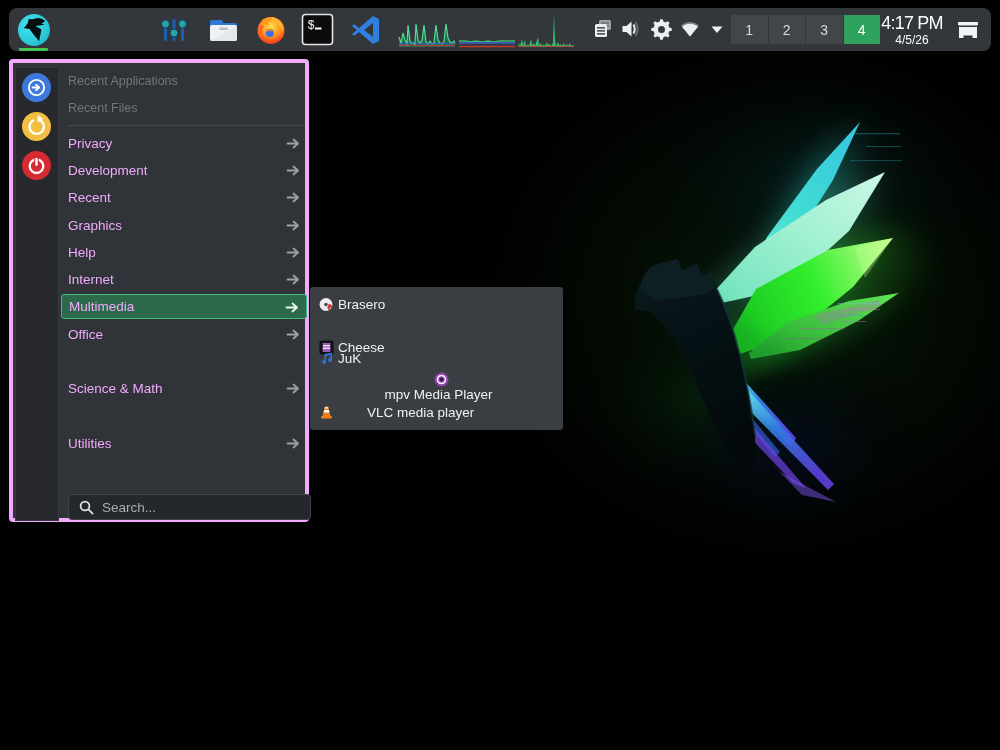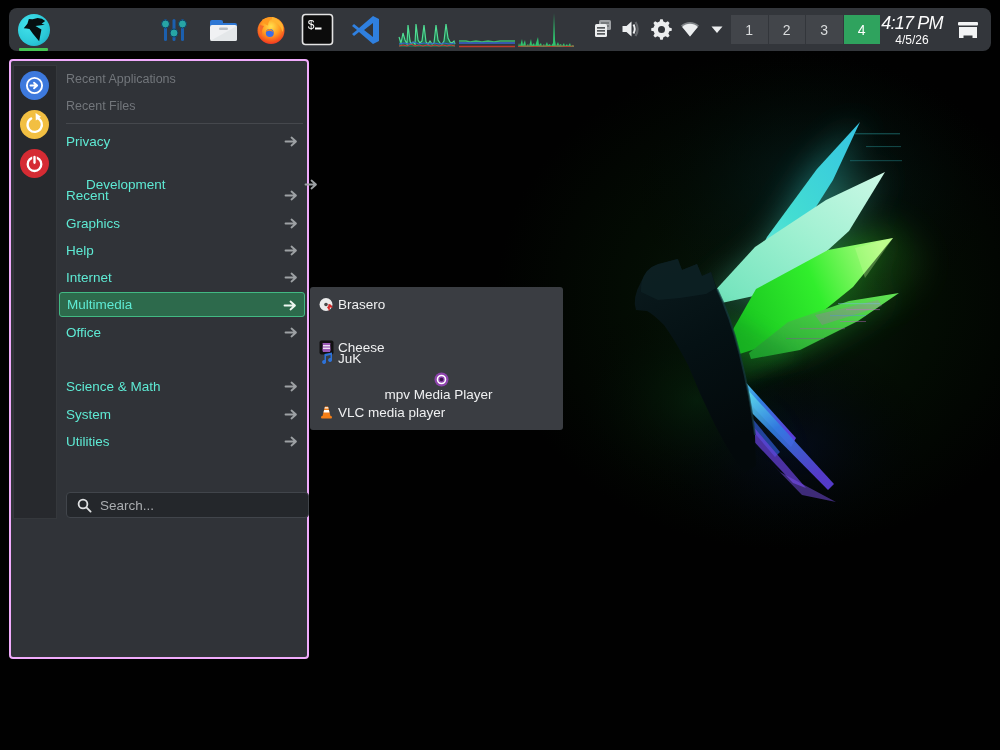--- a/index.html
+++ b/index.html
@@ -27,32 +27,32 @@
 #tray { position:absolute; left:0; top:0; width:0; height:0; }
 #tray svg { position:absolute; top:0; }
 
 #pager { position:absolute; left:722px; top:7px; height:29px; display:flex; }
 .vd { width:36.5px; height:29px; background:#42454a; color:#d9dbdc; font-size:14px;
   display:flex; align-items:center; justify-content:center; margin-right:1px; }
 .vd.active { background:#2fa35e; color:#fff; }
 
 #clock { position:absolute; left:866px; top:0; width:74px; height:43px; color:#fcfcfc;
   display:flex; flex-direction:column; align-items:center; justify-content:center; line-height:1; }
-#clock .t { font-size:18px; letter-spacing:-0.8px;font-style:italic; }
+#clock .t { font-size:18px; letter-spacing:-0.8px; }
 #clock .d { font-size:12px; margin-top:2px; }
 
-#menu { position:absolute; left:9px; top:59px; width:300px; height:600px;
-  background:#303338; border-radius:4px; border:2px solid #f0abfc;text-align:center; }
+#menu { position:absolute; left:9px; top:59px; width:300px; height:463px;
+  background:#303338; border-radius:4px; border:4px solid #f0abfc;text-align:center; }
 #sidebar { position:absolute; left:2px; top:4px; width:44px; height:454px; background:#27292d; border:1px solid #35383c; }
 .sbtn { position:absolute; left:6px; width:29px; height:29px; border-radius:50%; }
 #menuitems { position:absolute; left:48px; top:0; width:251px; height:462px; }
 .mhead { position:absolute; left:7px; color:#72767b; font-size:12.5px; }
 .sep { position:absolute; left:7px; width:237px; height:1px; background:#45484d; }
 .mrow { position:absolute; left:0px; width:246px; height:25px; display:flex; align-items:center;
-  color:#5eead4; font-size:13.5px; border-radius:3px; }
+  color:#f0abfc; font-size:13.5px; border-radius:3px; }
 .mrow span { margin-left:7px; }
 .mrow .arr { position:absolute; right:7px; top:7px; }
 .mrow .arr path { stroke:#9da1a4; }
 .mrow.sel .arr path { stroke:#eef7f1; }
 .mrow.sel { background:#2d6a4c; border:1.5px solid #42b983; }
 .mrow.sel .arr { color:#e8f5ee; }
 
 #search { position:absolute; left:7px; top:431px; width:243px; height:26px; background:#24272b;
   border:1px solid #41454b; border-radius:4px; display:flex; align-items:center; color:#aaadb0; font-size:13.5px; }
 
@@ -326,21 +326,21 @@
   <div id="menuitems">
     <div class="mhead" style="top:11px;">Recent Applications</div>
     <div class="mhead" style="top:38px;">Recent Files</div>
     <div class="sep" style="top:62px;"></div>
     <div class="mrow" style="top:68px;">
         <span>Privacy</span>
         <svg class="arr" width="14" height="11" viewBox="0 0 14 11">
           <path d="M1.5 5.5 L11.5 5.5 M7.5 1.5 L12 5.5 L7.5 9.5" fill="none" stroke-width="1.8" stroke-linecap="round" stroke-linejoin="round"></path>
         </svg>
       </div>
-    <div class="mrow" style="top:111px;margin-left:20px;">
+    <div class="mrow" style="top:95px;">
         <span>Development</span>
         <svg class="arr" width="14" height="11" viewBox="0 0 14 11">
           <path d="M1.5 5.5 L11.5 5.5 M7.5 1.5 L12 5.5 L7.5 9.5" fill="none" stroke-width="1.8" stroke-linecap="round" stroke-linejoin="round"></path>
         </svg>
       </div>
     <div class="mrow" style="top:122px;">
         <span>Recent</span>
         <svg class="arr" width="14" height="11" viewBox="0 0 14 11">
           <path d="M1.5 5.5 L11.5 5.5 M7.5 1.5 L12 5.5 L7.5 9.5" fill="none" stroke-width="1.8" stroke-linecap="round" stroke-linejoin="round"></path>
         </svg>
@@ -370,26 +370,20 @@
         </svg>
       </div>
     <div class="mrow" style="top:259px;">
         <span>Office</span>
         <svg class="arr" width="14" height="11" viewBox="0 0 14 11">
           <path d="M1.5 5.5 L11.5 5.5 M7.5 1.5 L12 5.5 L7.5 9.5" fill="none" stroke-width="1.8" stroke-linecap="round" stroke-linejoin="round"></path>
         </svg>
       </div>
     <div class="mrow" style="top:313px;">
         <span>Science &amp; Math</span>
-        <svg class="arr" width="14" height="11" viewBox="0 0 14 11">
-          <path d="M1.5 5.5 L11.5 5.5 M7.5 1.5 L12 5.5 L7.5 9.5" fill="none" stroke-width="1.8" stroke-linecap="round" stroke-linejoin="round"></path>
-        </svg>
-      </div>
-    <div class="mrow" style="top:341px;">
-        <span>System</span>
         <svg class="arr" width="14" height="11" viewBox="0 0 14 11">
           <path d="M1.5 5.5 L11.5 5.5 M7.5 1.5 L12 5.5 L7.5 9.5" fill="none" stroke-width="1.8" stroke-linecap="round" stroke-linejoin="round"></path>
         </svg>
       </div>
     <div class="mrow" style="top:368px;">
         <span>Utilities</span>
         <svg class="arr" width="14" height="11" viewBox="0 0 14 11">
           <path d="M1.5 5.5 L11.5 5.5 M7.5 1.5 L12 5.5 L7.5 9.5" fill="none" stroke-width="1.8" stroke-linecap="round" stroke-linejoin="round"></path>
         </svg>
       </div>
@@ -428,21 +422,21 @@
       <span>JuK</span>
     </div>
   <div class="srow" style="top:85px;flex-direction:column;">
       <span class="sicon"><svg width="15" height="15" viewBox="0 0 15 15">
     <circle cx="7.5" cy="7.5" r="7" fill="#8e44ad"></circle>
     <circle cx="7.5" cy="7.5" r="4" fill="none" stroke="#fff" stroke-width="1.6"></circle>
     <circle cx="7.5" cy="7.5" r="1.8" fill="#3d1150"></circle>
   </svg></span>
       <span>mpv Media Player</span>
     </div>
-  <div class="srow" style="top:112px;">
+  <div class="srow" style="top:112px;gap:29px;">
       <span class="sicon"><svg width="15" height="15" viewBox="0 0 15 15">
     <path d="M6 1.5 L9 1.5 L11.5 11 L3.5 11 Z" fill="#f57f17"></path>
     <path d="M5.1 5 L9.9 5 L10.5 7.5 L4.5 7.5 Z" fill="#fff"></path>
     <path d="M5.8 2.2 L9.2 2.2 L9.6 3.6 L5.4 3.6 Z" fill="#fff"></path>
     <path d="M2.5 11 L12.5 11 L13 12.8 Q13 13.5 12 13.5 L3 13.5 Q2 13.5 2 12.8 Z" fill="#f57f17"></path>
   </svg></span>
       <span>VLC media player</span>
     </div>
 </div>
 

